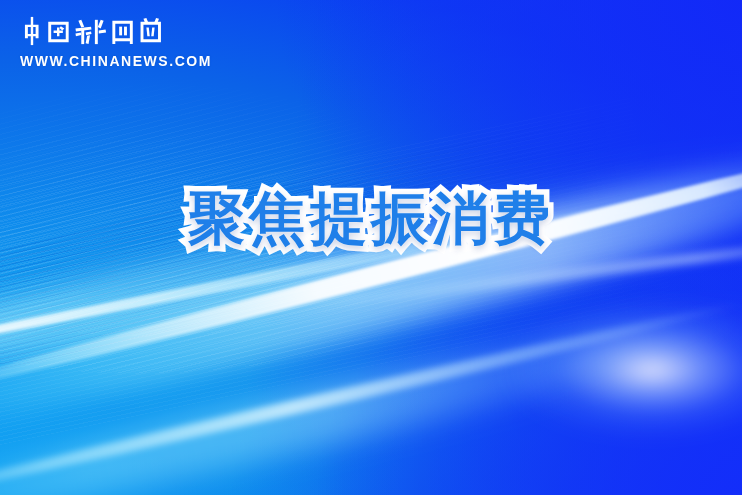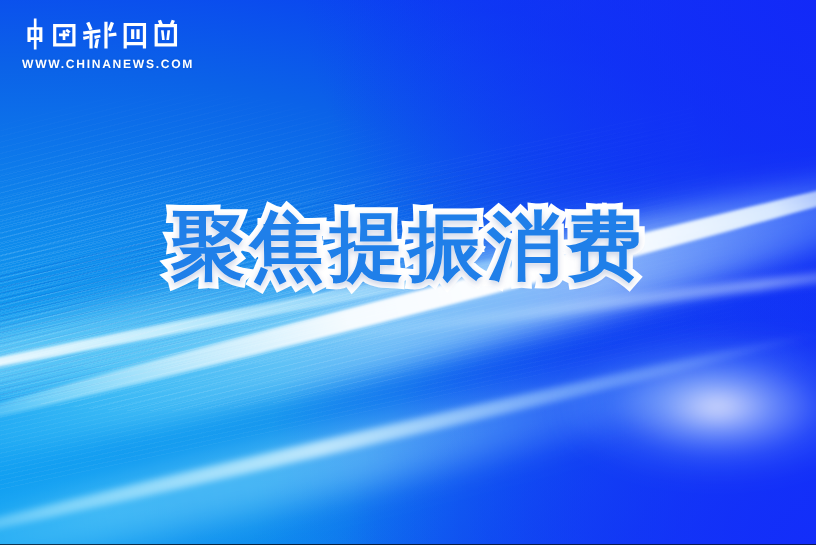--- a/index.html
+++ b/index.html
@@ -215,39 +215,39 @@
   .logo-cn{
     display:block;
     height:34px;
     width:150px;
   }
   .logo-url{
     display:block;
     margin-top:5px;
     margin-left:4px;
     color:#ffffff;
-    font-size:11px;
+    font-size:14px;
     letter-spacing:1.55px;
     font-weight:700;
     font-family:"Liberation Sans", sans-serif;
     text-shadow:0 0 2px rgba(0,60,150,.28);
   }
 
   
   .headline-wrap{
     position:absolute;
     left:0;right:0;top:188px;
     text-align:center;
     pointer-events:none;
   }
   .headline{
     display:inline-block;
     font-family:"DejaVu Sans", sans-serif;
     font-weight:700;
-    font-size:68px;
+    font-size:57px;
     line-height:1.08;
     letter-spacing:4px;
     color:#1f7fe9;
     -webkit-text-stroke:11px #ffffff;
     paint-order:stroke fill;
     text-shadow:
       0 0 1px rgba(255,255,255,.9),
       0 3px 6px rgba(6,40,130,.22);
   }
 </style>

